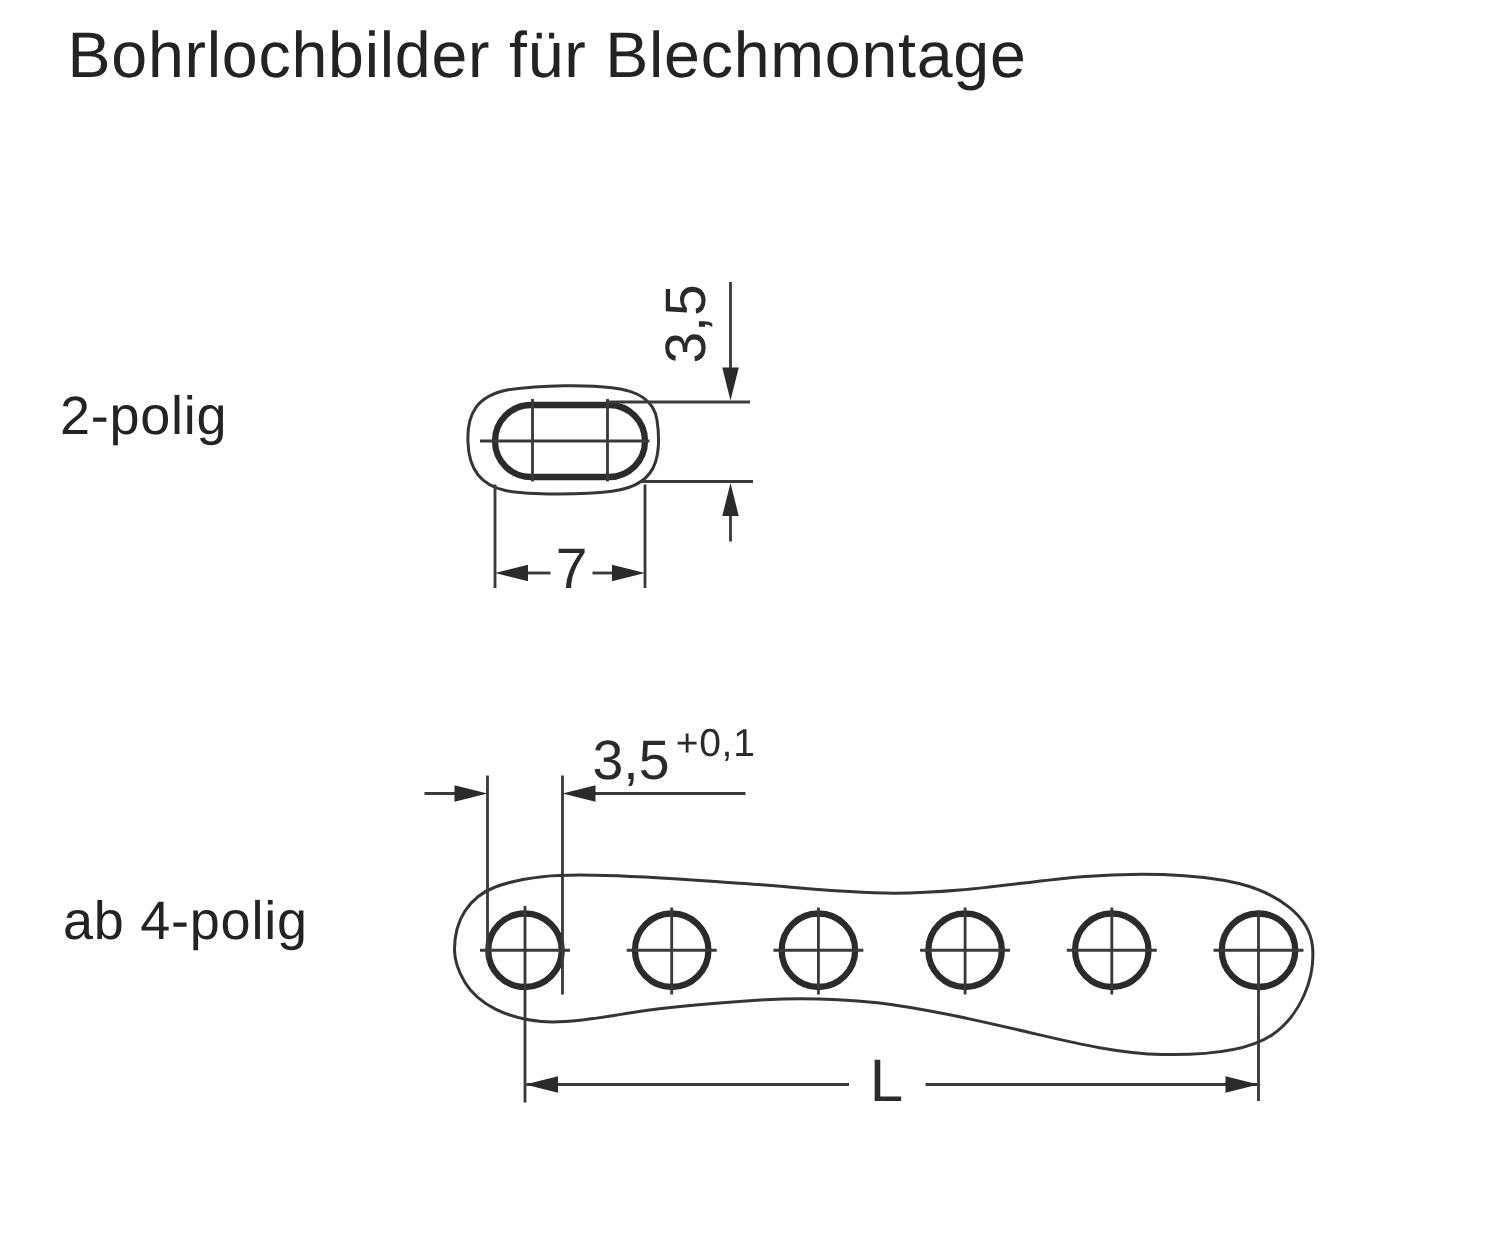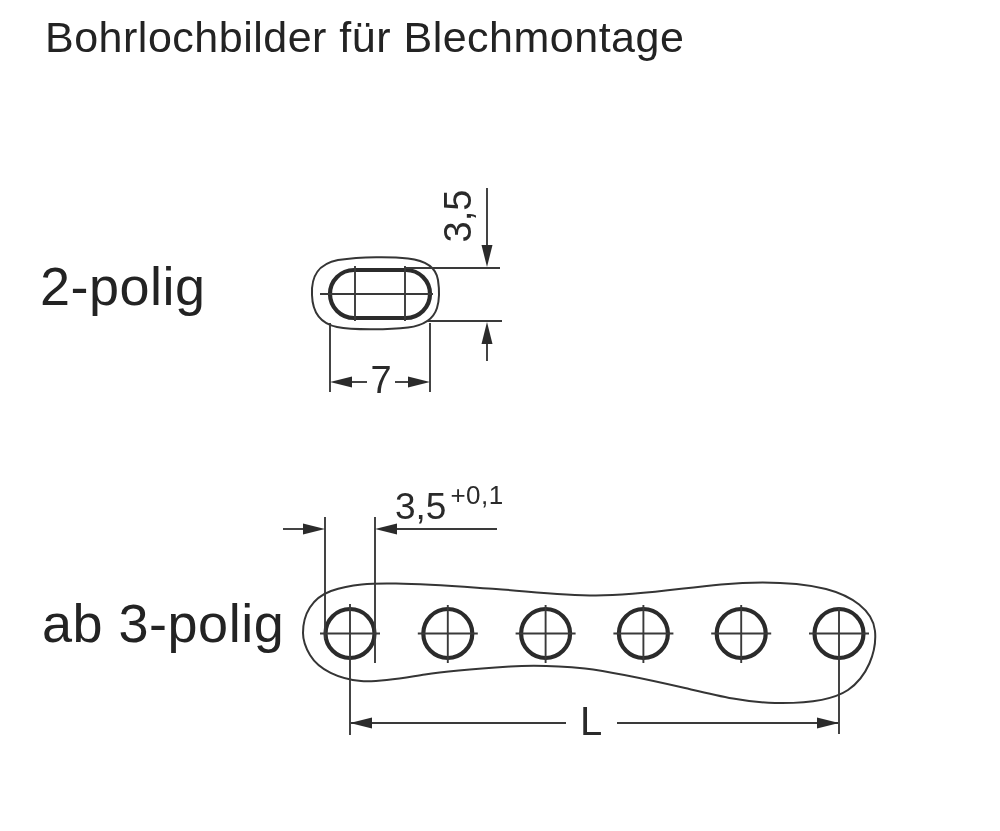--- a/index.html
+++ b/index.html
@@ -13,21 +13,21 @@
   }
   .abs{position:absolute;}
   .title{
     left:45px;top:14px;
     font-size:43px;line-height:1.1;
     letter-spacing:0.5px;
     color:#232323;
     white-space:nowrap;
   }
   .section-label{
-    font-size:54px;line-height:1.1;
+    font-size:36px;line-height:1.1;
     letter-spacing:0.5px;
     color:#232323;
     white-space:nowrap;
   }
   .lbl-2pole{left:40px;top:257px;}
   .lbl-multi{left:42px;top:594px;}
   .dim-text{
     font-size:38px;line-height:1;
     color:#2a2a2a;
     white-space:nowrap;
@@ -158,21 +158,21 @@
         <polygon class="arrow" points="350,723 372,717.5 372,728.5"></polygon>
         <polygon class="arrow" points="839,723 817,717.5 817,728.5"></polygon>
       </g>
     </g>
   </svg>
 
   <div class="abs title">Bohrlochbilder für Blechmontage</div>
 
   <div class="abs section-label lbl-2pole">2-polig</div>
 
-  <div class="abs section-label lbl-multi">ab 3-polig</div>
+  <div class="abs section-label lbl-multi">ab 4-polig</div>
 
   <div class="abs dim-text dim-rot dim-35v">3,5</div>
 
   <div class="abs dim-text dim-center dim-7">7</div>
 
   <div class="abs dim-text dim-dia">
     <span>3,5</span><sup>+0,1</sup>
   </div>
 
   <div class="abs dim-text dim-center dim-L">L</div>

